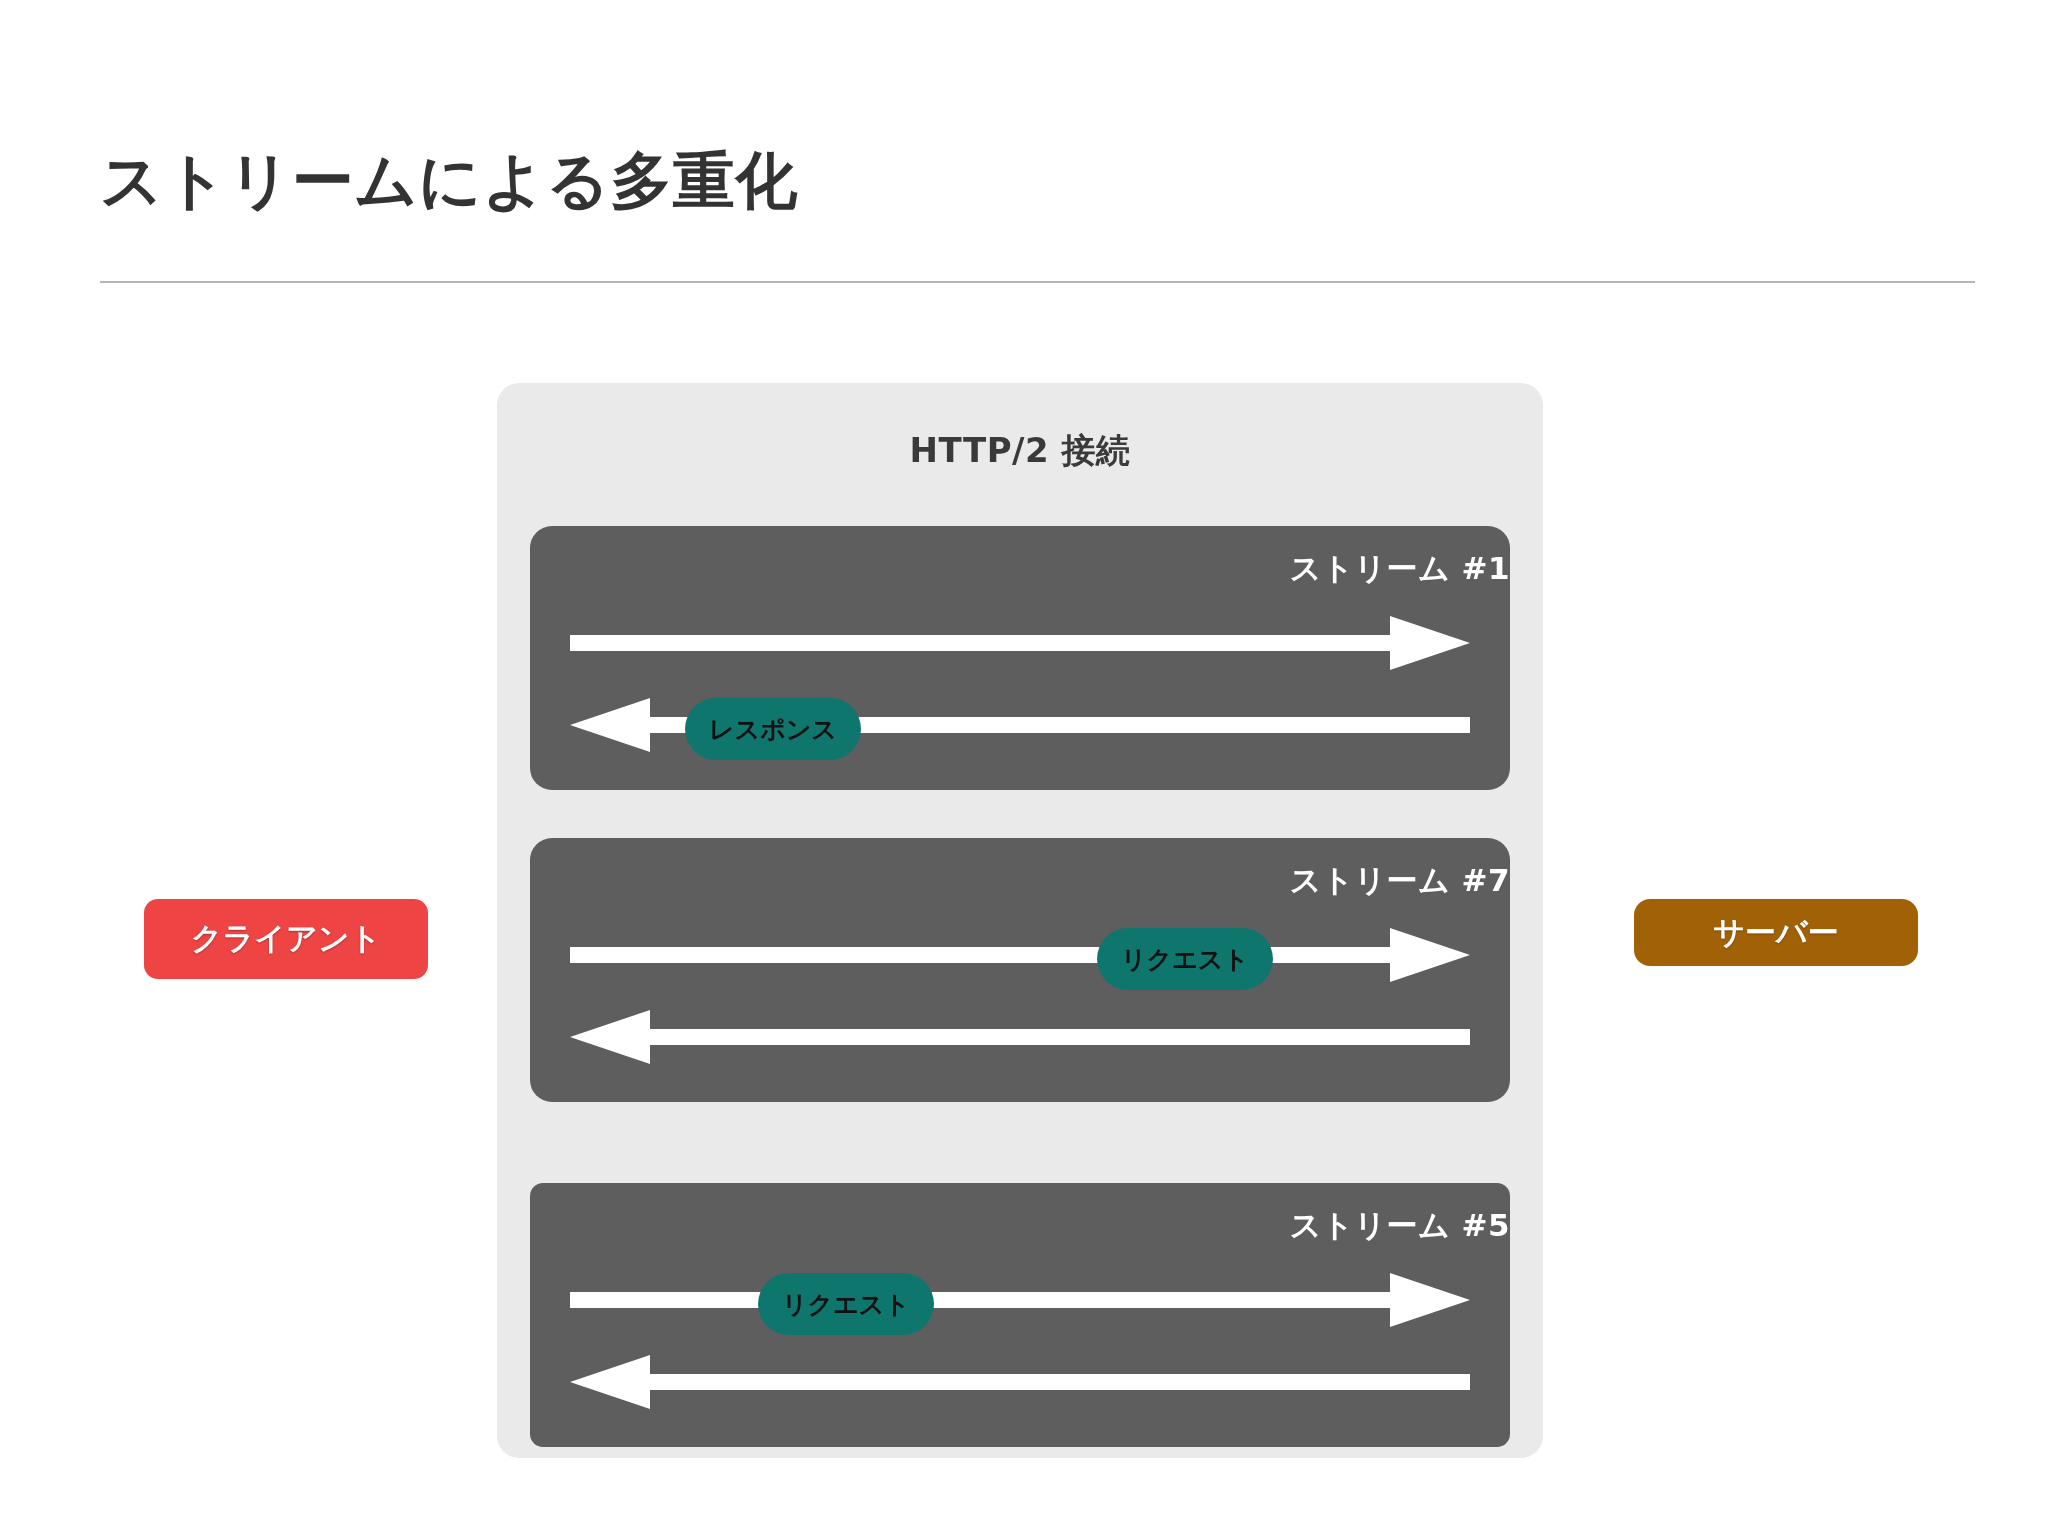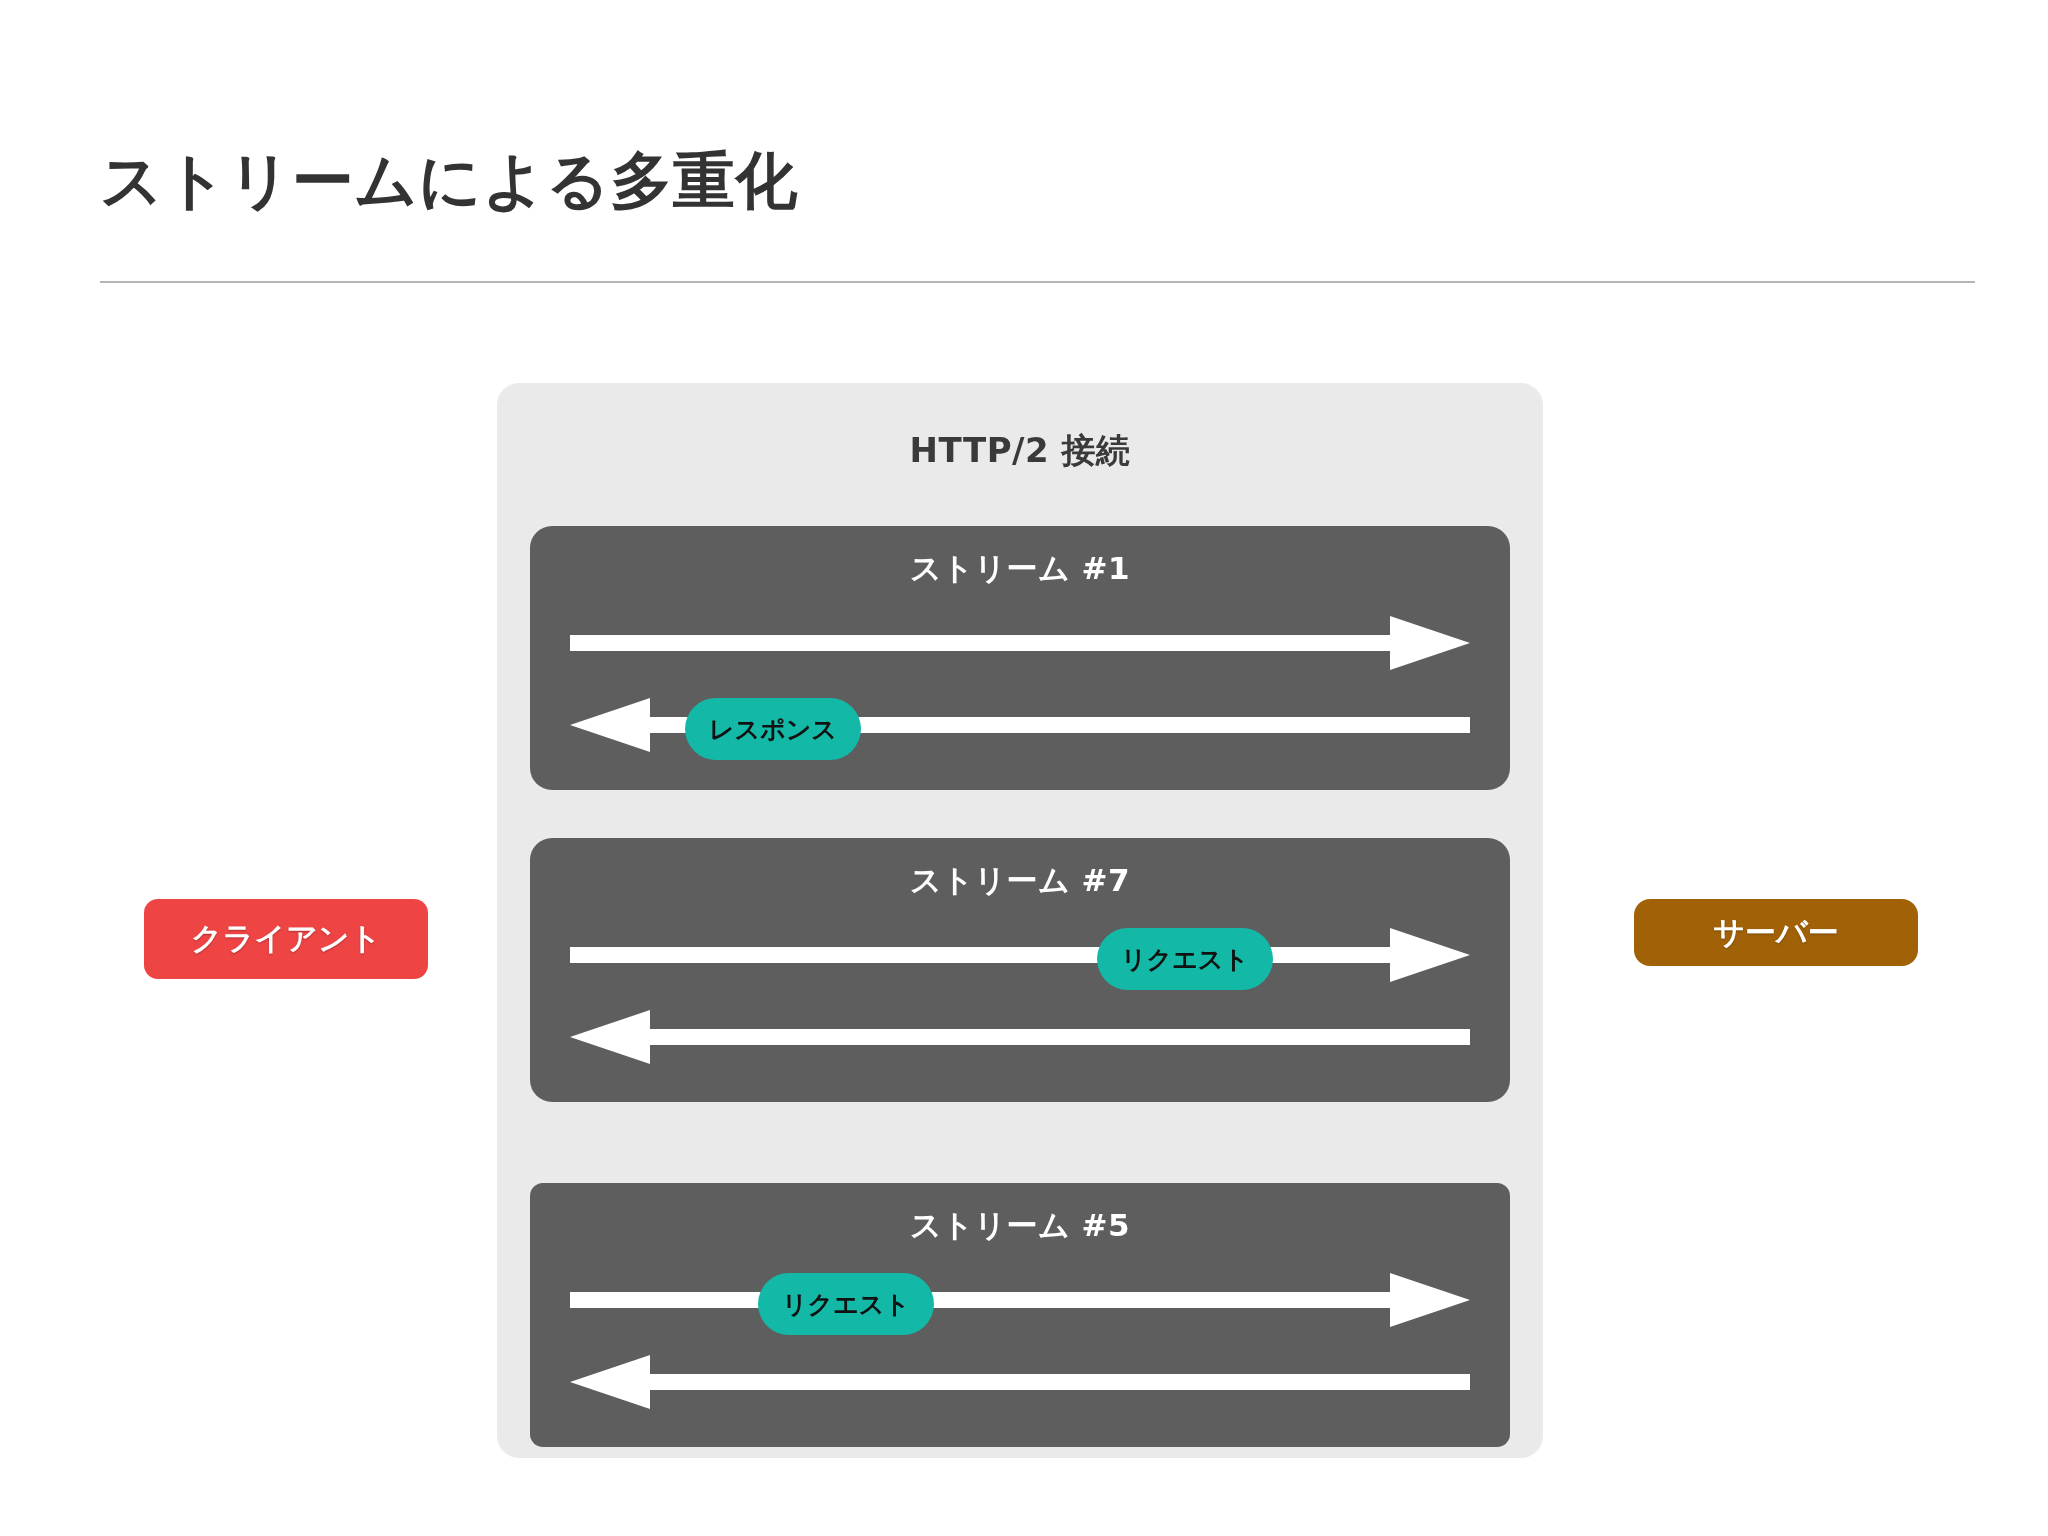--- a/index.html
+++ b/index.html
@@ -108,21 +108,21 @@
   }
   .stream-1 { top: 143px; }
   .stream-2 { top: 455px; }
   .stream-3 { top: 800px; border-radius: 13px; }
 
   .stream-label {
     position: absolute;
     left: 0;
     top: 22px;
     width: 100%;
-    text-align: center;
+    text-align: right;
     font-size: 31px;
     font-weight: 700;
     color: #ffffff;
     letter-spacing: 0.5px;
   }
 
   
   .arrow {
     position: absolute;
     left: 40px;
@@ -131,21 +131,21 @@
   }
   .arrow svg { display: block; width: 100%; height: 100%; }
   .arrow-top    { top: 88px; }
   .arrow-bottom { top: 170px; }
 
   
   .pill {
     position: absolute;
     display: flex;
     align-items: center;
-    background: #14b8a6;
+    background: #0f766e;
     border-radius: 999px;
     font-size: 25px;
     font-weight: 700;
     color: #111111;
     height: 62px;
     padding: 0 24px;
     box-sizing: border-box;
     white-space: nowrap;
     z-index: 5;
   }

